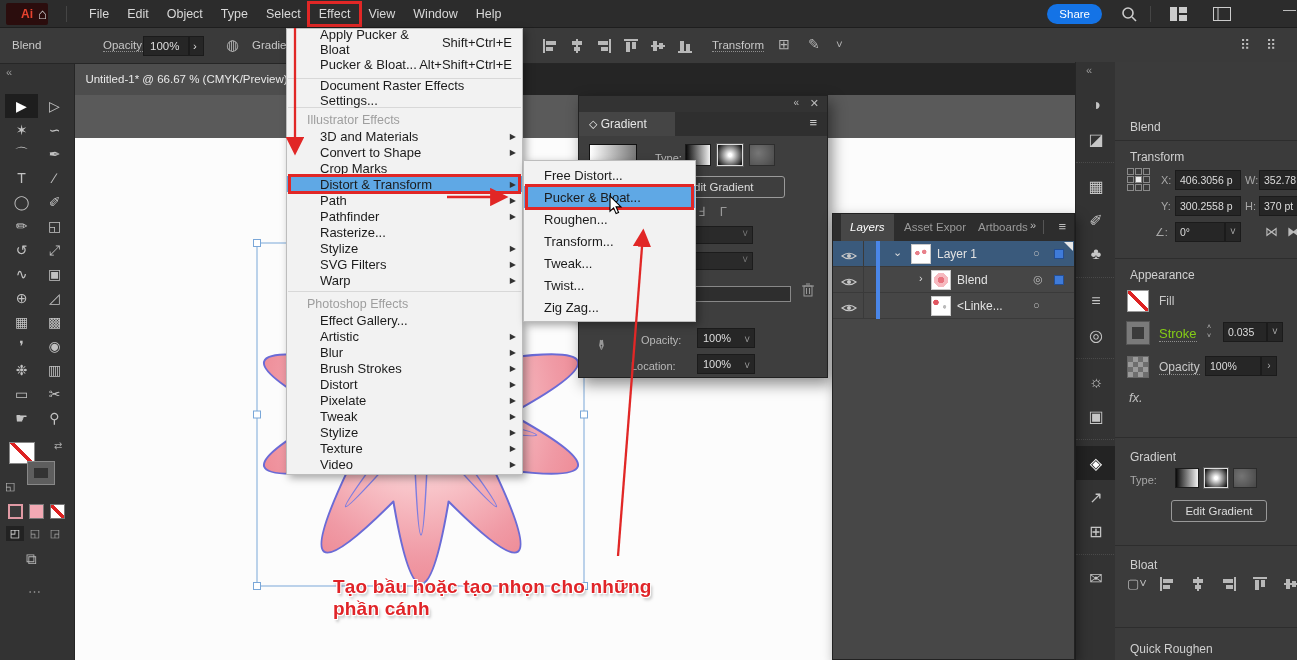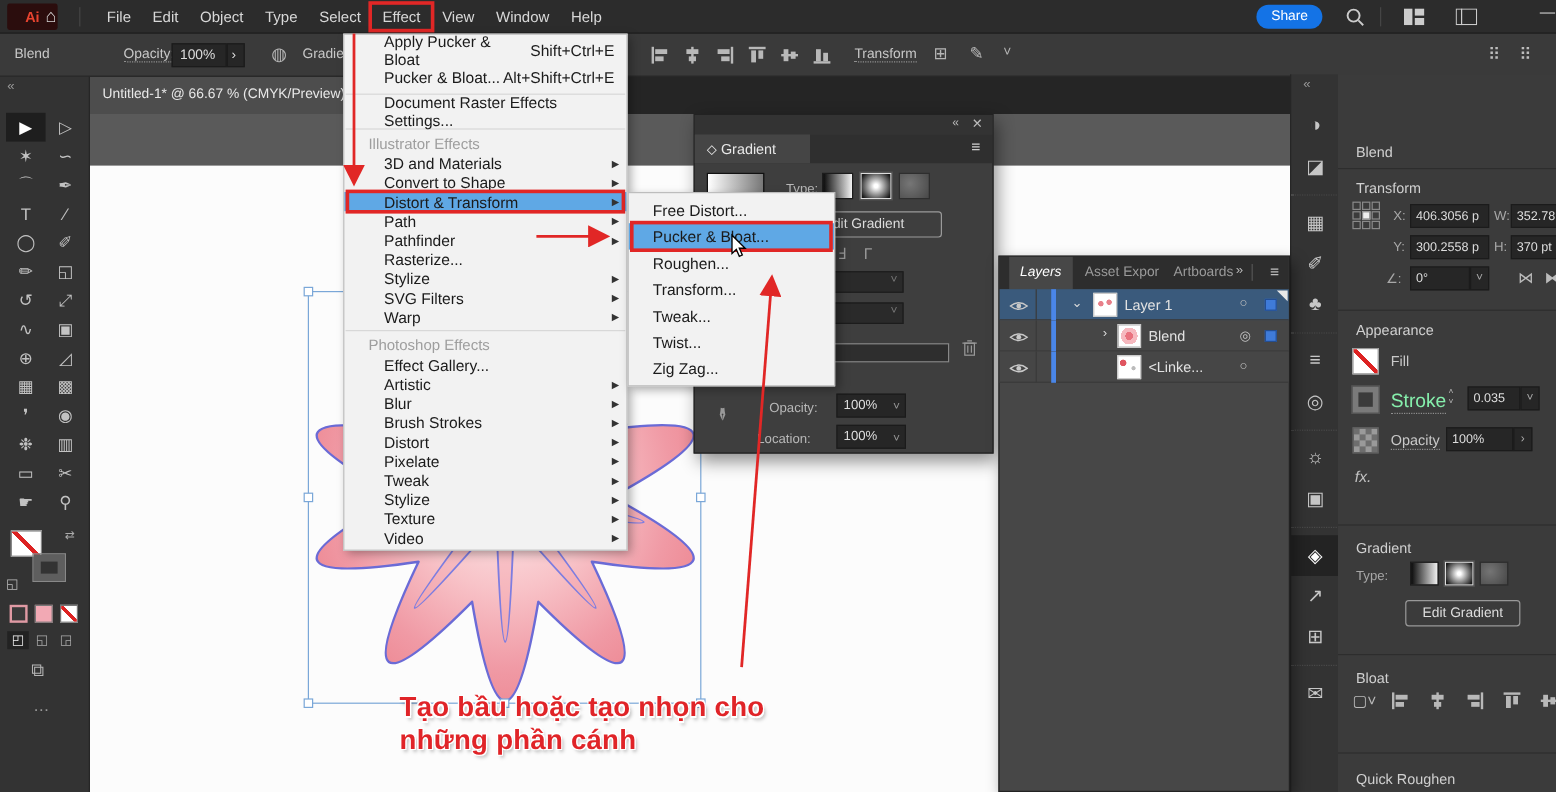--- a/index.html
+++ b/index.html
@@ -58,21 +58,21 @@
   #shape-ic{position:absolute;left:26px;top:486px;color:#b5b5b5;font-size:15px;}
   #dots-ic{position:absolute;left:28px;top:520px;color:#999;font-size:13px;}
 
   
   #tabbar{position:absolute;left:75px;top:64px;width:1000px;height:31px;background:#252525;z-index:4;}
   #doctab{position:absolute;left:0;top:0;height:31px;width:223px;background:#4d4d4d;color:#e8e8e8;
     font-size:11.5px;line-height:31px;text-align:center;}
   #canvas{position:absolute;left:75px;top:95px;width:1000px;height:565px;background:#fcfcfc;overflow:hidden;z-index:1;}
   #pasteboard{position:absolute;left:0;top:0;width:1000px;height:43px;background:#5a5a5a;}
   #flower-svg{position:absolute;left:0;top:0;}
-  #annot-text{position:absolute;left:258px;top:481px;width:360px;font-size:23px;font-weight:bold;color:#e02428;
+  #annot-text{position:absolute;left:258px;top:481px;width:360px;font-size:19px;font-weight:bold;color:#e02428;
     letter-spacing:.2px;text-shadow:-1px -1px 0 #fff,1px -1px 0 #fff,-1px 1px 0 #fff,1px 1px 0 #fff,2px 3px 3px rgba(0,0,0,.25);}
 
   
   #gpanel{position:absolute;left:578px;top:95px;width:250px;height:283px;background:#3e3e3e;border:1px solid #222;
     box-shadow:4px 6px 14px rgba(0,0,0,.45);z-index:20;}
   #gp-top{position:absolute;left:0;top:0;width:100%;height:16px;background:#333;color:#bbb;font-size:10px;}
   #gp-collapse{position:absolute;right:28px;top:1px;}
   #gp-close{position:absolute;right:8px;top:1px;font-size:11px;}
   #gp-tabrow{position:absolute;left:0;top:16px;width:100%;height:24px;background:#2f2f2f;}
   #gp-tab{position:absolute;left:0;top:0;width:96px;height:24px;background:#454545;color:#e8e8e8;font-size:12px;
@@ -487,21 +487,21 @@
     <div class="pfield" style="left:60px;top:160px;width:50px">0°</div>
     <div class="chevbtn" style="left:110px;top:160px">˅</div>
     <span class="plabel" style="left:150px;top:162px;font-size:13px;color:#bbb">⋈</span>
     <span class="plabel" style="left:172px;top:162px;font-size:13px;color:#bbb">⧓</span>
     <div class="psep" style="top:196px"></div>
 
     <span class="psec-title" style="top:206px">Appearance</span>
     <div id="fillsw"></div>
     <span class="plabel" style="left:44px;top:232px;font-size:12px;color:#c9c9c9">Fill</span>
     <div id="strokesw"></div>
-    <span class="plabel dotted" style="left:44px;top:264px;font-size:16px;color:#86efac">Stroke</span>
+    <span class="plabel dotted" style="left:44px;top:264px;font-size:13px;color:#84cc16">Stroke</span>
     <div id="stepper">˄<br>˅</div>
     <div class="pfield" style="left:108px;top:260px;width:44px">0.035</div>
     <div class="chevbtn" style="left:152px;top:260px">˅</div>
     <div id="opacsw"></div>
     <span class="plabel dotted" style="left:44px;top:298px;font-size:12px;color:#c9c9c9">Opacity</span>
     <div class="pfield" style="left:90px;top:294px;width:56px">100%</div>
     <div class="chevbtn" style="left:146px;top:294px">›</div>
     <span id="fx-label">fx.</span>
     <div class="psep" style="top:375px"></div>
 
@@ -566,20 +566,23 @@
       <div class="mitem mhead">
         <span class="mlab">Illustrator Effects</span>
       </div>
       <div class="mitem">
         <span class="mlab">3D and Materials</span>
         <span class="marr">▶</span>
       </div>
       <div class="mitem">
         <span class="mlab">Convert to Shape</span>
         <span class="marr">▶</span>
+      </div>
+      <div class="mitem">
+        <span class="mlab">Crop Marks</span>
       </div>
       <div class="mitem mhl mbox">
         <span class="mlab">Distort &amp; Transform</span>
         <span class="marr">▶</span>
       </div>
       <div class="mitem">
         <span class="mlab">Path</span>
         <span class="marr">▶</span>
       </div>
       <div class="mitem">

